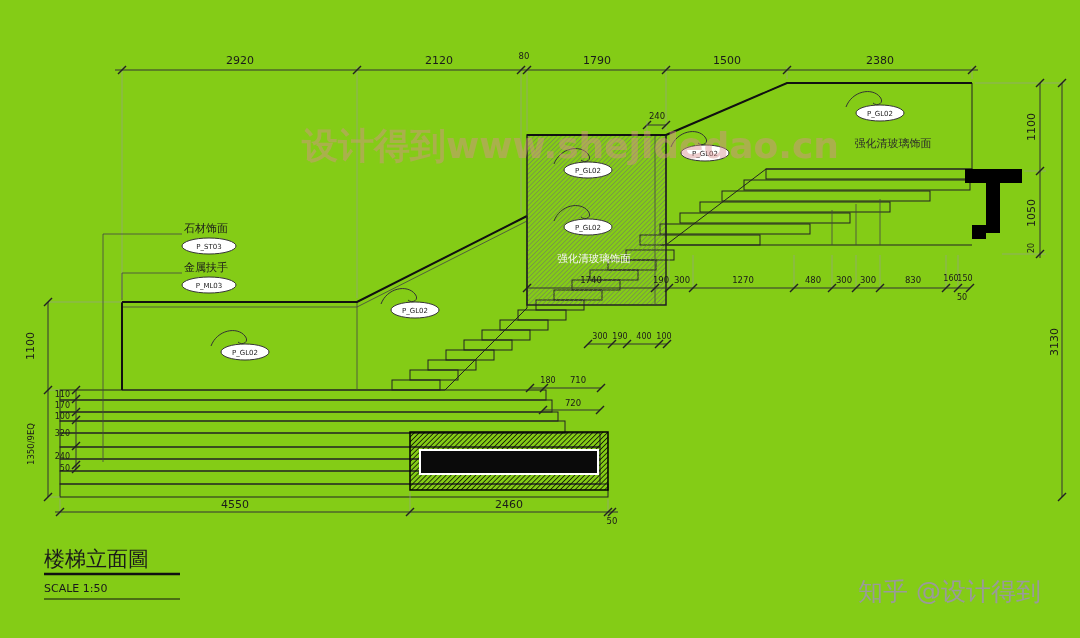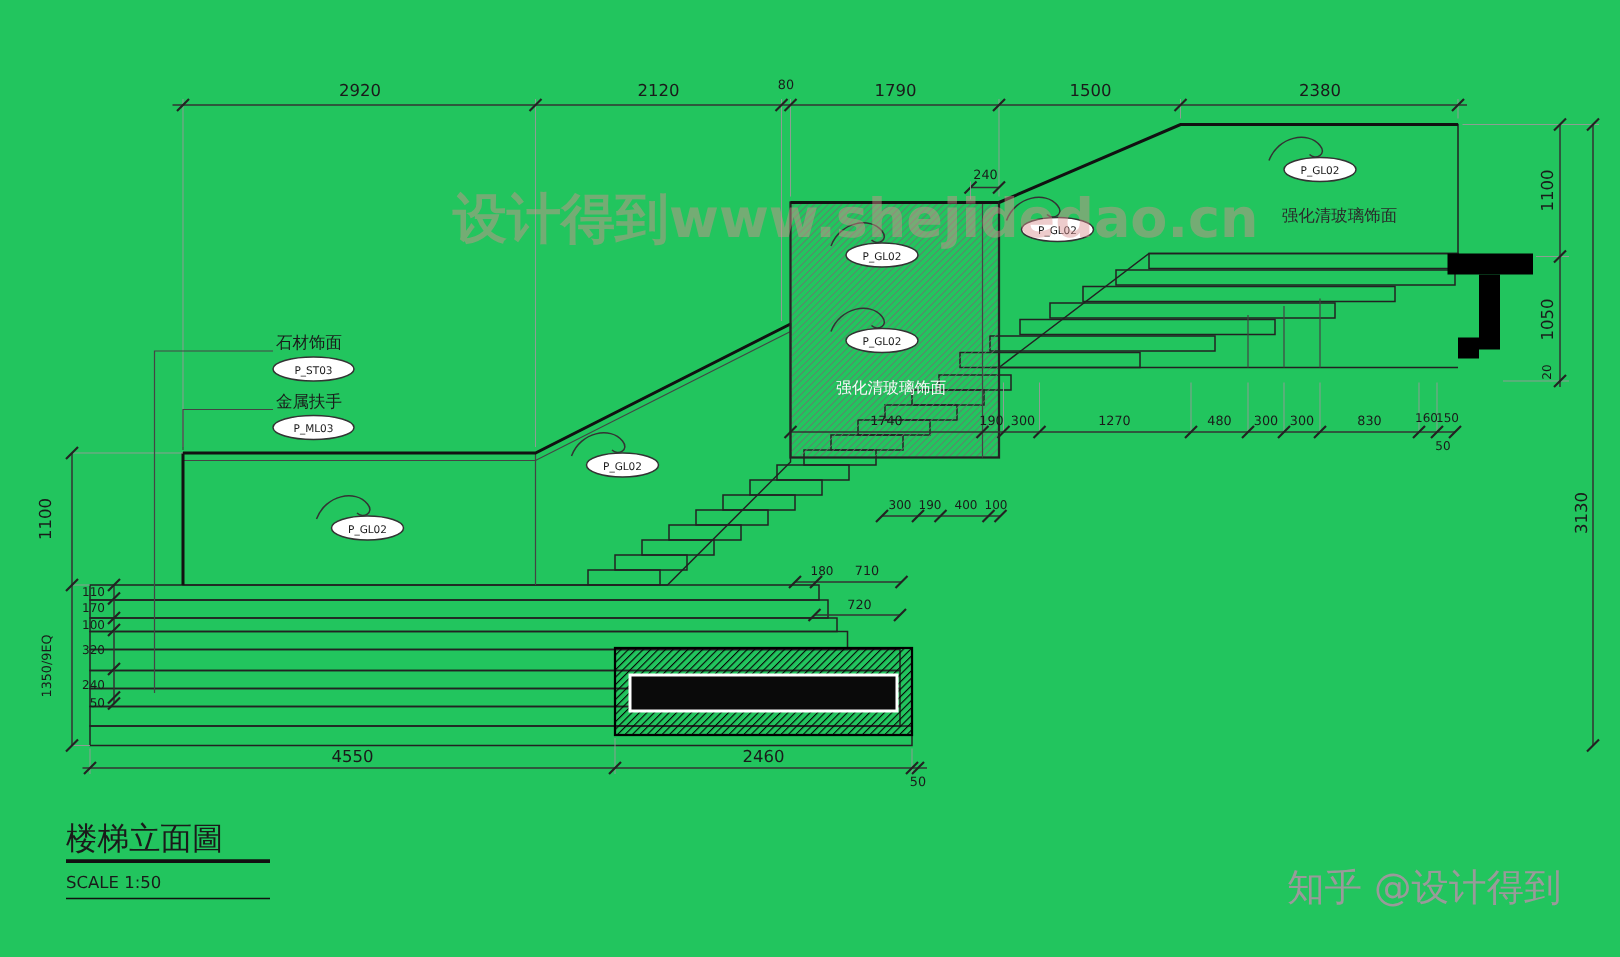--- a/index.html
+++ b/index.html
@@ -1,16 +1,16 @@
 <!DOCTYPE html>
 <html><head>
 <meta charset="utf-8">
 <style>
   html,body{margin:0;padding:0;background:#ffffff;}
-  .stage{position:relative;width:1080px;height:638px;background:#22c55e;overflow:hidden;
+  .stage{position:relative;width:1080px;height:638px;background:#84cc16;overflow:hidden;
          font-family:"DejaVu Sans", sans-serif;}
   svg{position:absolute;left:0;top:0;}
   text{font-family:"DejaVu Sans", sans-serif;fill:#1a1a1a;}
   .dimtext{font-size:11px;}
   .dimsmall{font-size:8.5px;}
   .dimtiny{font-size:8px;}
   .labeltext{font-size:11px;}
   .tagtext{font-size:7px;}
   .dimline{stroke:#333;stroke-width:1;fill:none;}
   .ext{stroke:#9a9a9a;stroke-width:0.6;fill:none;}

